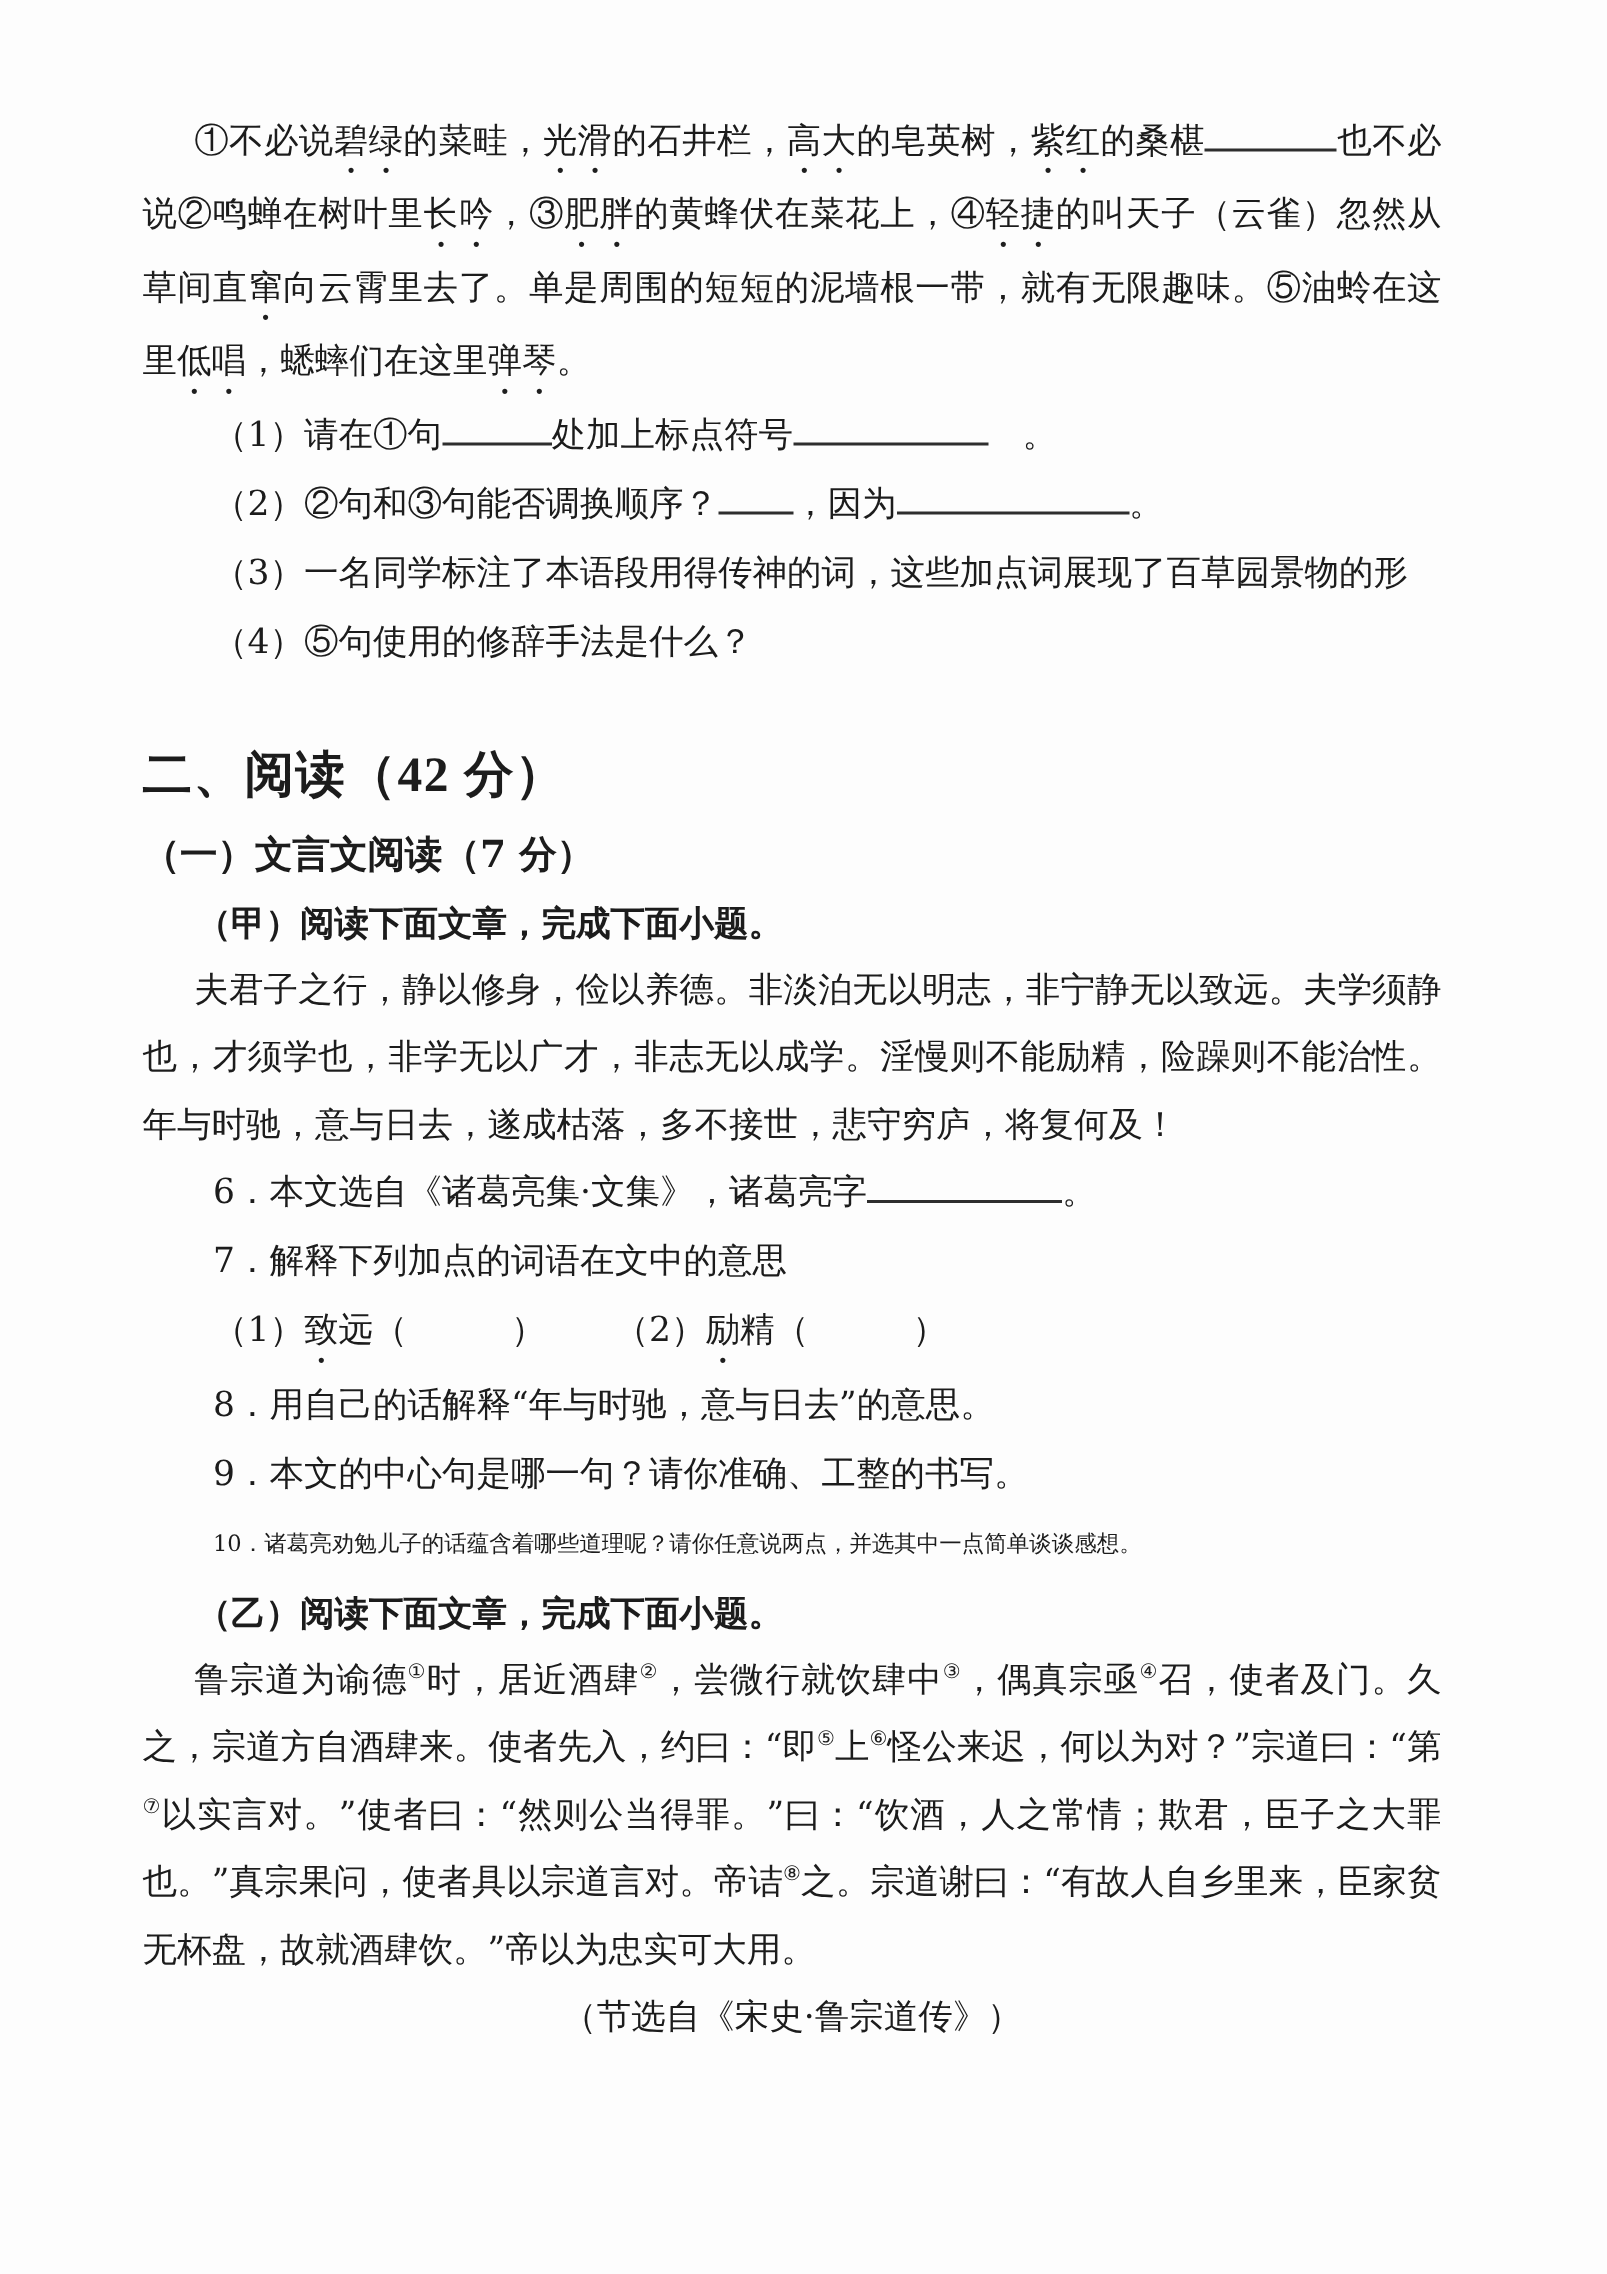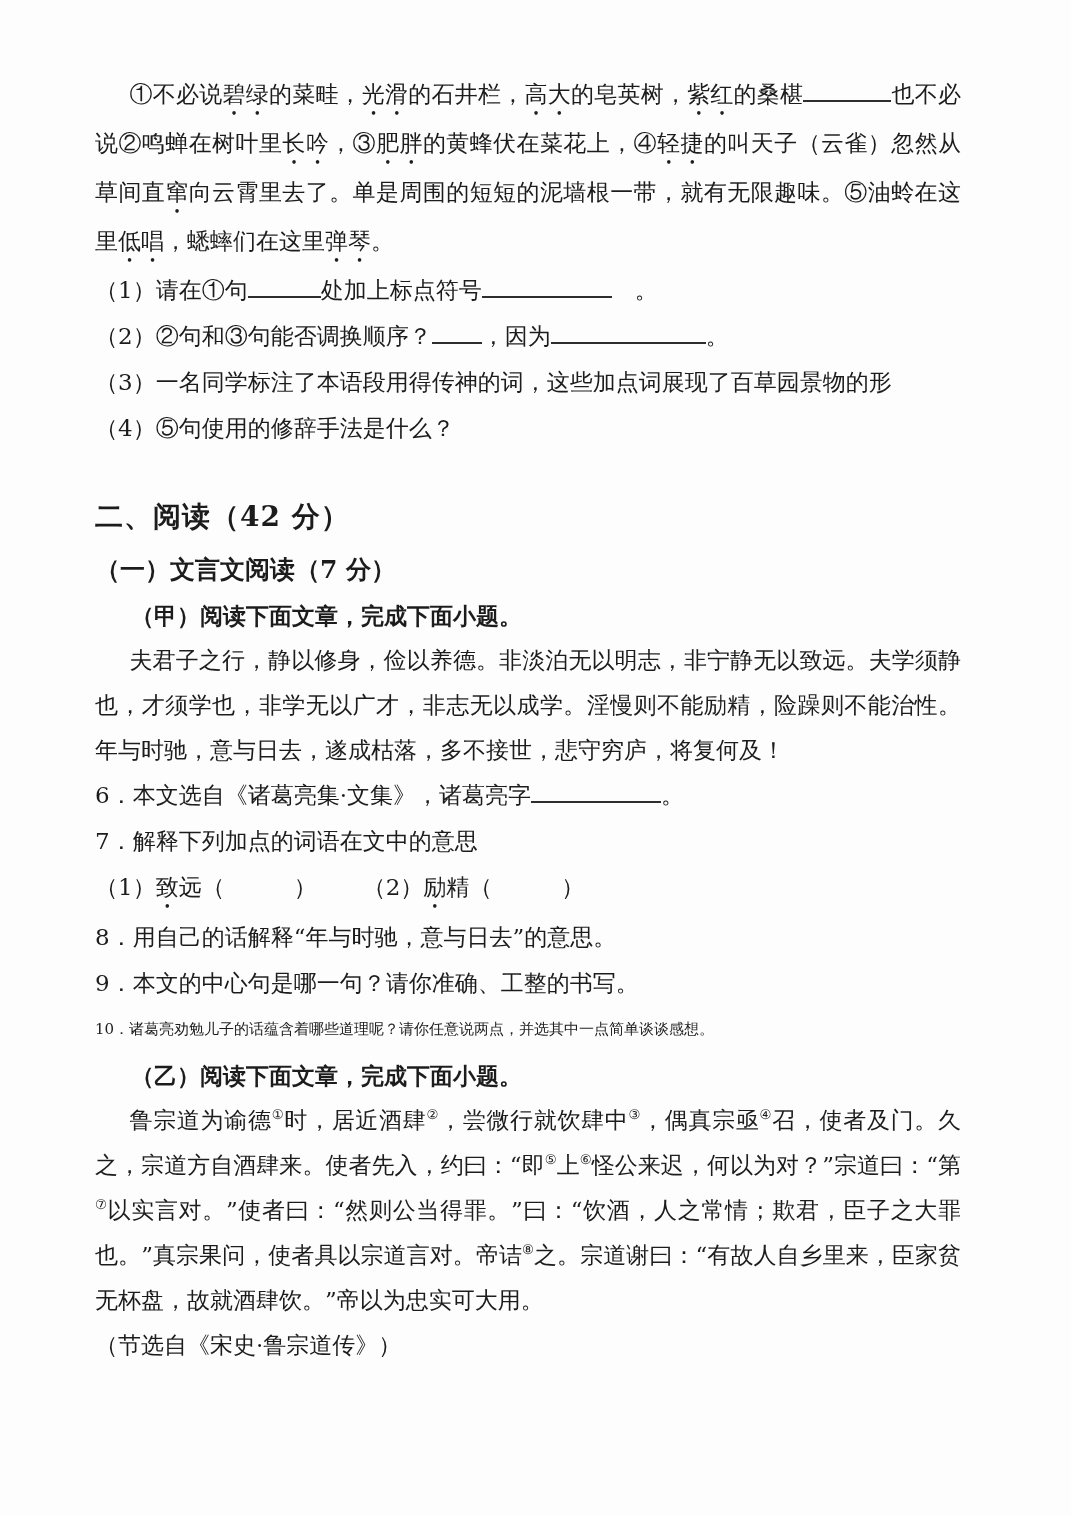--- a/index.html
+++ b/index.html
@@ -11,27 +11,27 @@
     color:#1c1c1c;
     font-family:"DejaVu Serif","Liberation Serif",serif;
     font-size:23px;
     line-height:45px;
     padding:72px 110px 0 95px;
     overflow:hidden;
   }
   p { margin:0; }
   .para { text-align:justify; }
   .indent { text-indent:1.5em; }
-  .qline { margin-bottom:1px; }
-  .h-main { font-size:28px; font-weight:700; letter-spacing:1px; margin:42px 0 6px 0; line-height:48px; }
+  .qline { margin-bottom:1px;margin-left:47px; }
+  .h-main { font-size:33px; font-weight:700; letter-spacing:1px; margin:42px 0 6px 0; line-height:48px;font-family:Liberation Serif, serif; }
   .h-sub  { font-size:25px; font-weight:700; line-height:46px; }
   .intro  { font-weight:700;margin-left:36px; }
   .essay-title { text-align:center; font-weight:700; font-size:24px; line-height:40px; }
   .q10 { white-space:nowrap; font-size:15px; }
-  .attribution { text-align:left; }
+  .attribution { text-align:center; }
   .blank {
     display:inline-block;
     border-bottom:2px solid #2e2e2e;
     height:0.85em;
     vertical-align:baseline;
   }
   .emdot {
     -webkit-text-emphasis:filled dot #1f1f1f;
     -webkit-text-emphasis-position:under right;
     text-emphasis:filled dot #1f1f1f;

